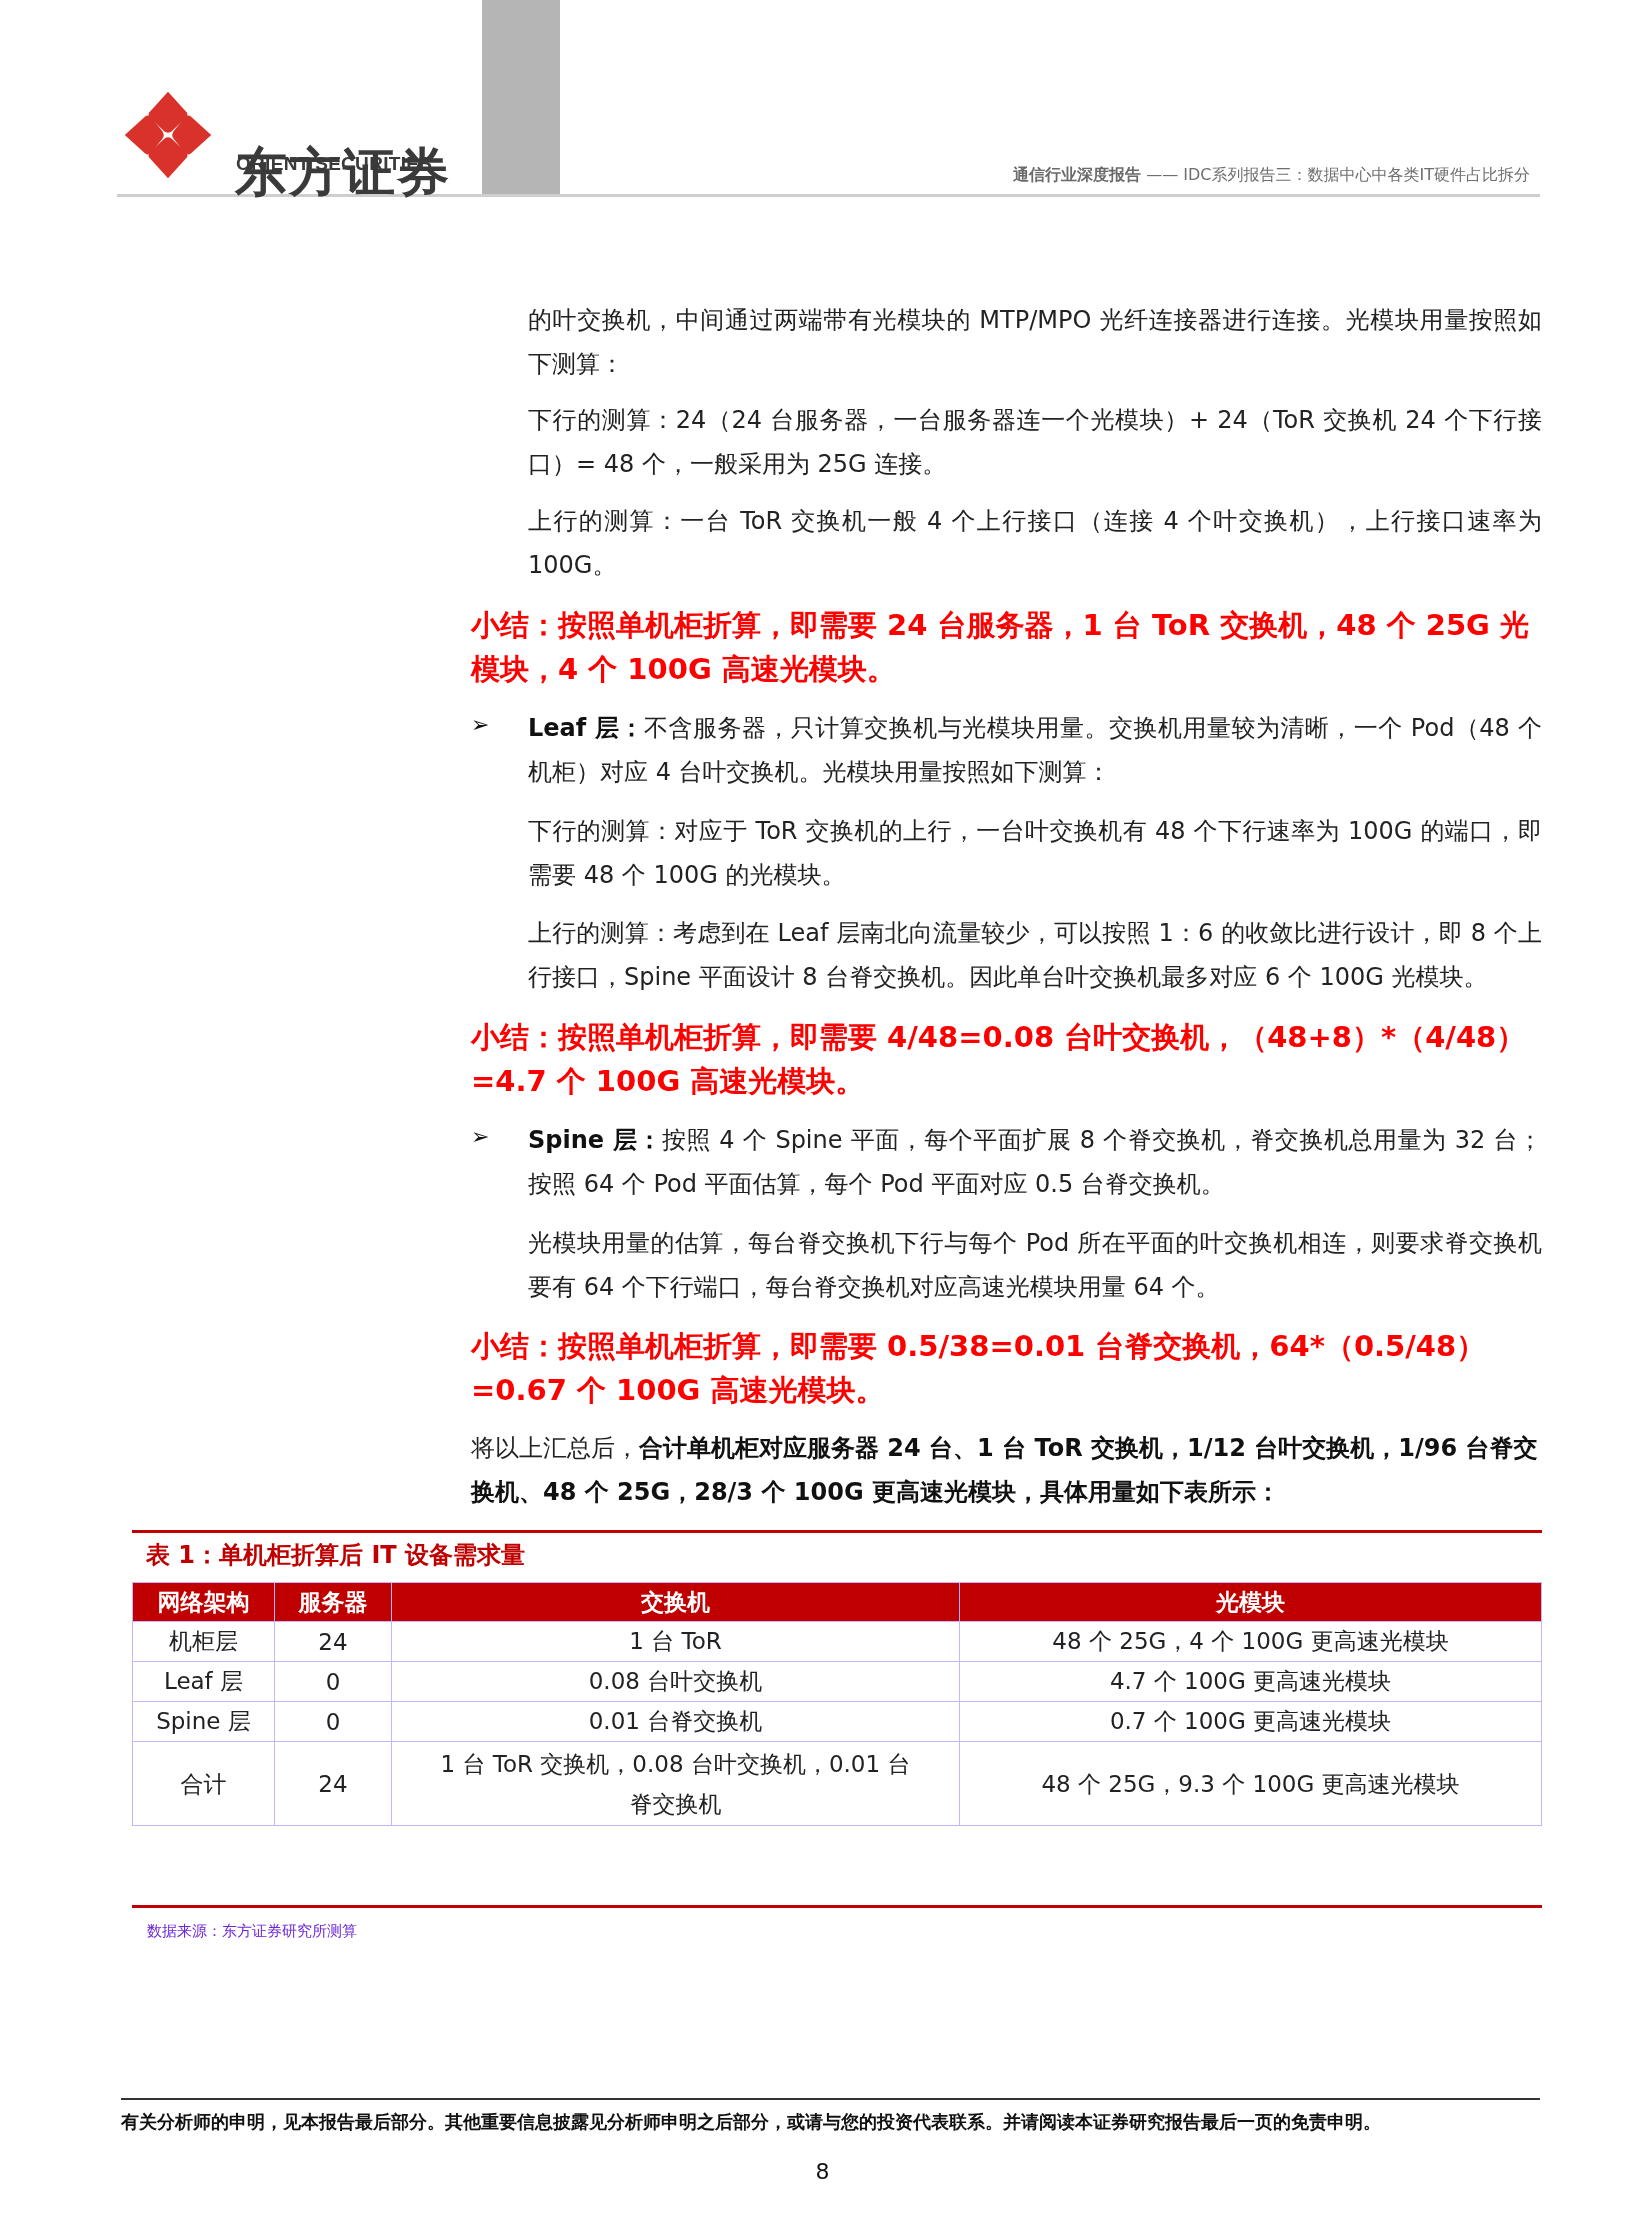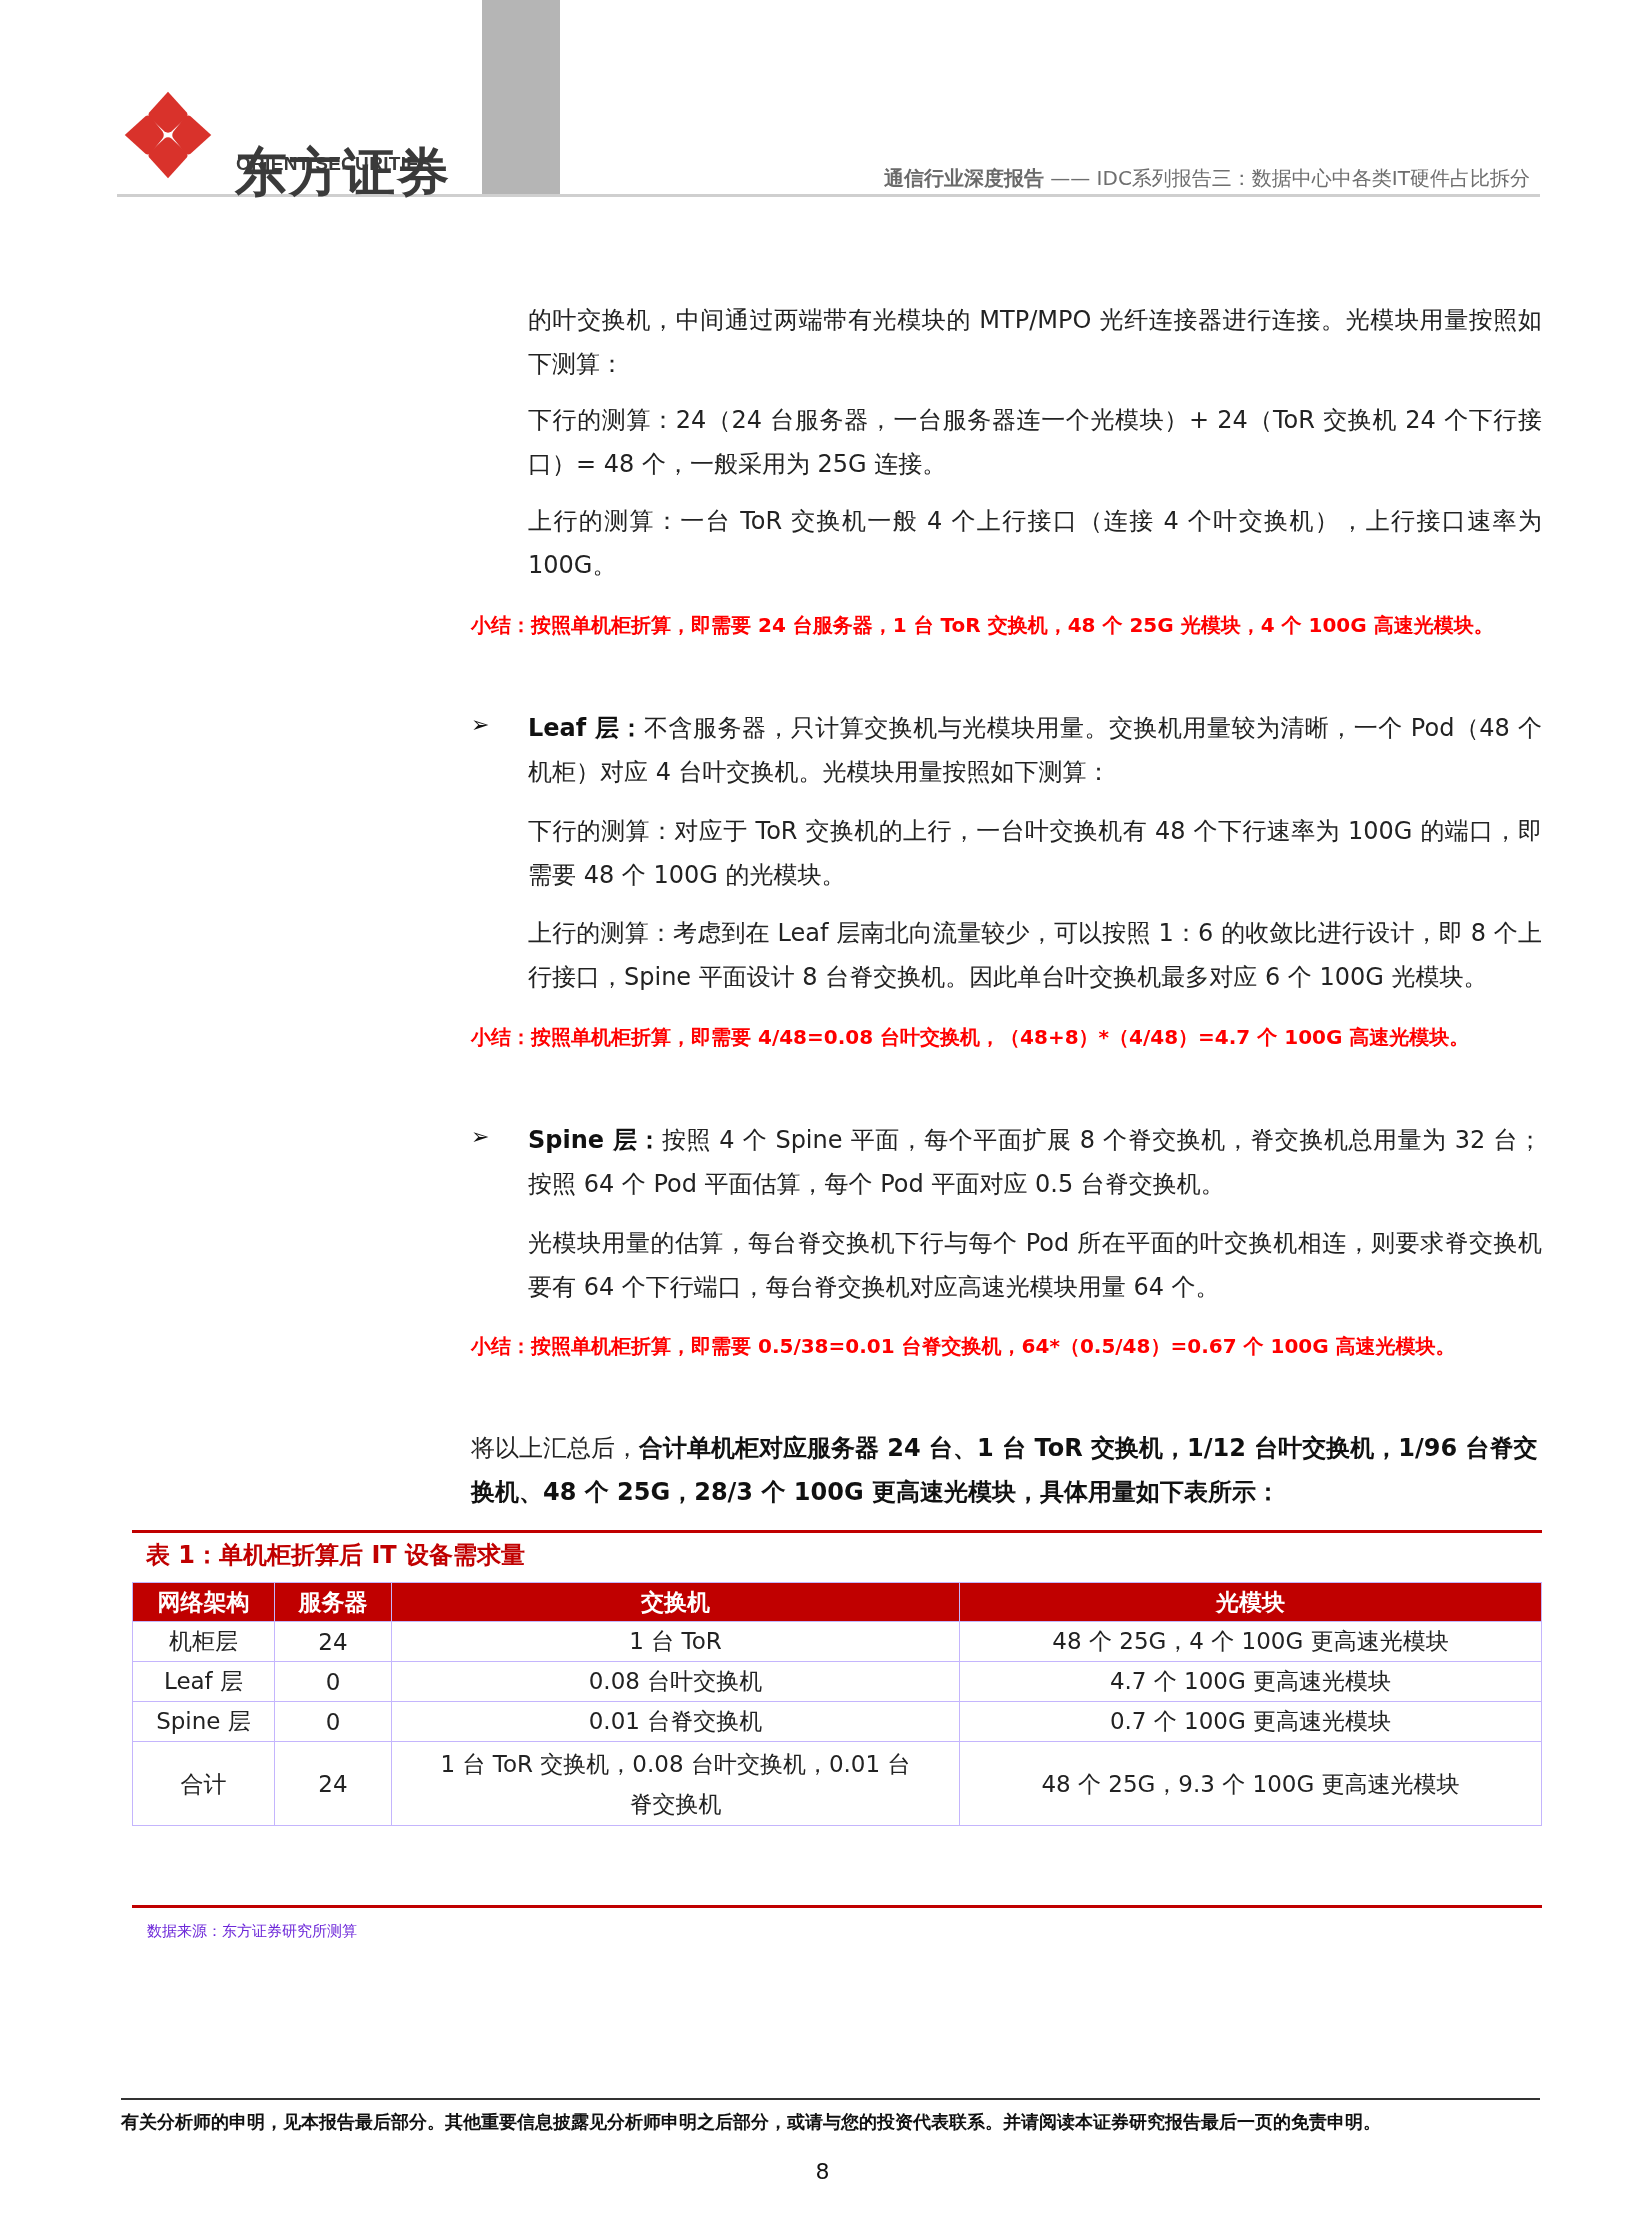--- a/index.html
+++ b/index.html
@@ -8,27 +8,27 @@
     font-family:"DejaVu Sans","Liberation Sans",sans-serif; color:#222;
     overflow:hidden;
   }
   .abs { position:absolute; }
   
   .gray-bar { left:482px; top:0; width:78px; height:195px; background:#b5b5b5; }
   .header-rule { left:117px; top:194px; width:1423px; height:3px; background:#cfcfcf; }
   .logo-mark { left:121px; top:88px; width:94px; height:94px; }
   .logo-cn { left:235px; top:96px; font-size:52px; font-weight:bold; color:#3a3a3a; letter-spacing:2px; line-height:60px;margin-top:46px; }
   .logo-en { left:236px; top:153px; font-size:19px; font-weight:bold; color:#3a3a3a; letter-spacing:0.3px; font-family:"Liberation Sans",sans-serif; }
-  .report-title { right:115px; top:165px; font-size:20px; color:#6e6e6e; white-space:nowrap; }
+  .report-title { right:115px; top:165px; font-size:16px; color:#6e6e6e; white-space:nowrap; }
   .report-title b { font-weight:bold; color:#6a6a6a; }
 
   
   .para { position:absolute; left:528px; width:1014px; font-size:24px; line-height:44px; color:#222; text-align:justify; }
   .para b { font-weight:bold; color:#111; }
-  .summary { position:absolute; left:471px; width:1072px; font-size:20px; line-height:44px; color:#ff0000; font-weight:bold; }
+  .summary { position:absolute; left:471px; width:1072px; font-size:29px; line-height:44px; color:#ff0000; font-weight:bold; }
   .bullet { position:absolute; left:471px; font-size:22px; color:#111; }
   .lead { position:absolute; left:471px; width:1072px; font-size:24px; line-height:44px; color:#222; }
   .lead b { color:#111; }
 
   
   .tbl-rule-top { left:132px; top:1530px; width:1410px; height:3px; background:#c00000; }
   .tbl-caption { left:146px; top:1539px; font-size:24px; font-weight:bold; color:#c00000; }
   table.it { position:absolute; left:132px; top:1582px; width:1410px; border-collapse:collapse; font-size:23px; }
   table.it th, table.it td { border:1px solid #c4b5fd; text-align:center; vertical-align:middle; padding:0 8px; }
   table.it th { background:#c00000; color:#ffffff; font-weight:bold; height:38px; }

